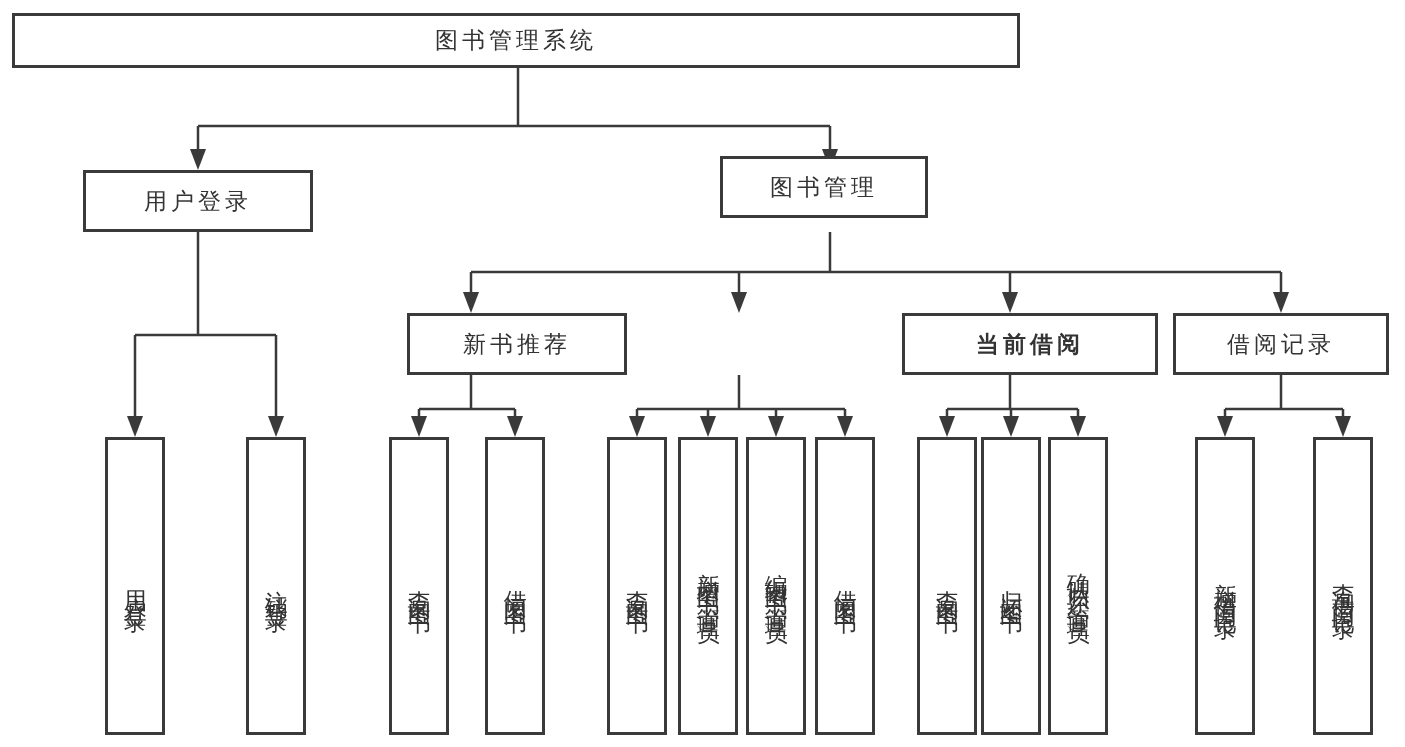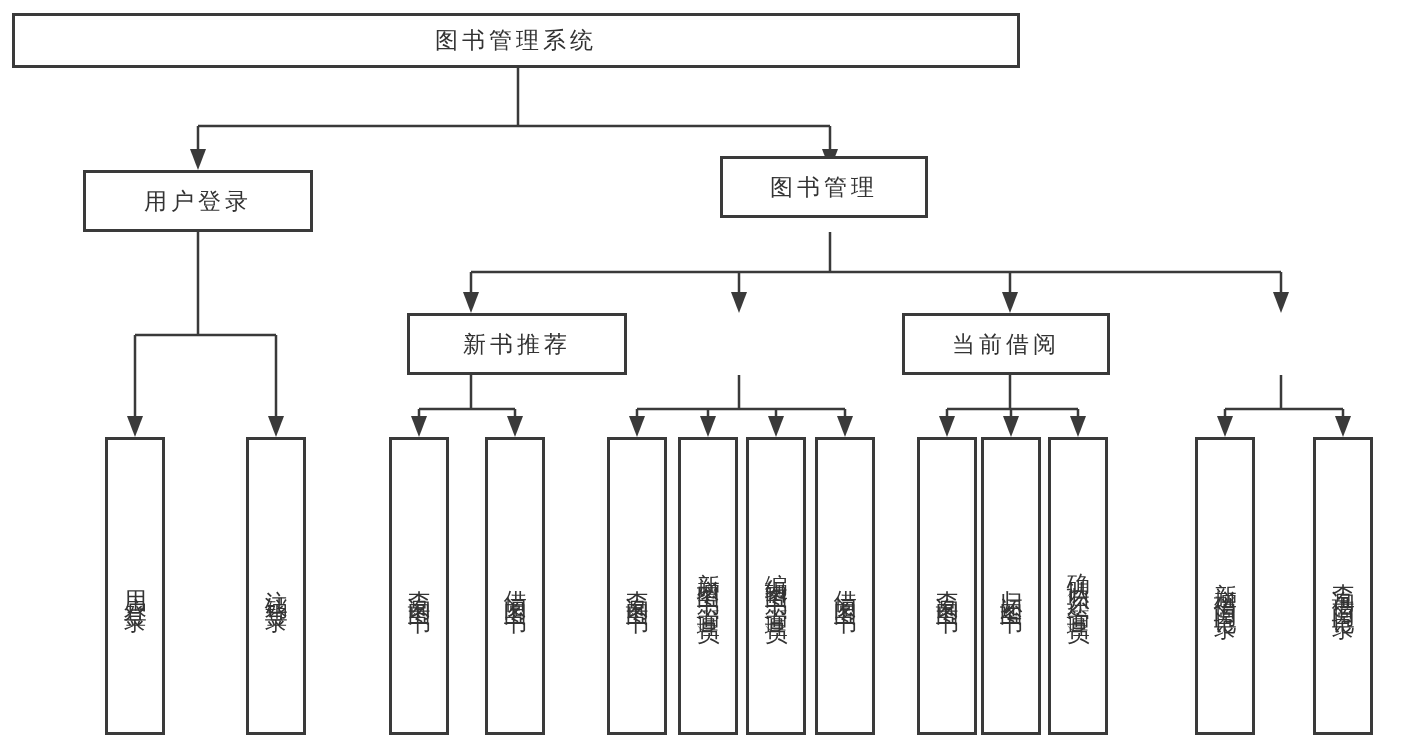--- a/index.html
+++ b/index.html
@@ -97,21 +97,22 @@
       <path class="arrow" d="M1335 416 L1351 416 L1343 437 Z"></path>
     </g>
   </svg>
 
   <div class="node hnode" style="left:12px; top:13px; width:1008px; height:55px;">图书管理系统</div>
 
   <div class="node hnode" style="left:83px; top:170px; width:230px; height:62px;">用户登录</div>
   <div class="node hnode" style="left:712px; top:156px; width:208px; height:62px;margin-left:8px;">图书管理</div>
 
   <div class="node hnode" style="left:363px; top:313px; width:220px; height:62px;margin-left:44px;">新书推荐</div>
-  <div class="node hnode" style="left:902px; top:313px; width:208px; height:62px;">当前借阅</div>
+  <div class="node hnode" style="left:902px; top:313px; width:256px; height:62px;font-weight:bold;">当前借阅</div>
+  <div class="node hnode" style="left:1173px; top:313px; width:216px; height:62px;">借阅记录</div>
 
   <div class="node vnode" style="left:105px; top:437px; width:60px; height:298px;">
     <span>用户登录</span>
   </div>
   <div class="node vnode" style="left:246px; top:437px; width:60px; height:298px;">
     <span>注销登录</span>
   </div>
 
   <div class="node vnode" style="left:389px; top:437px; width:60px; height:298px;">
     <span>查询图书</span>

